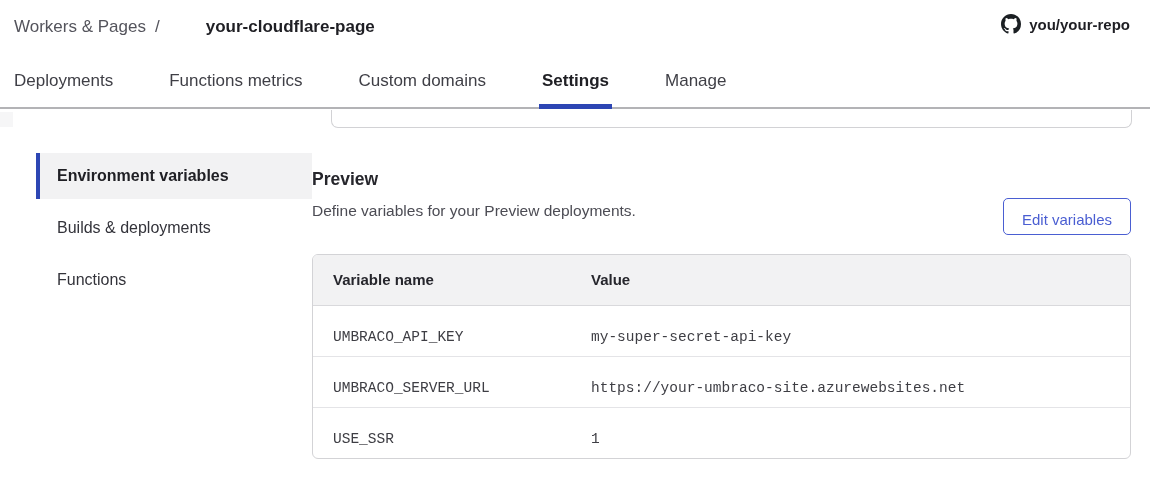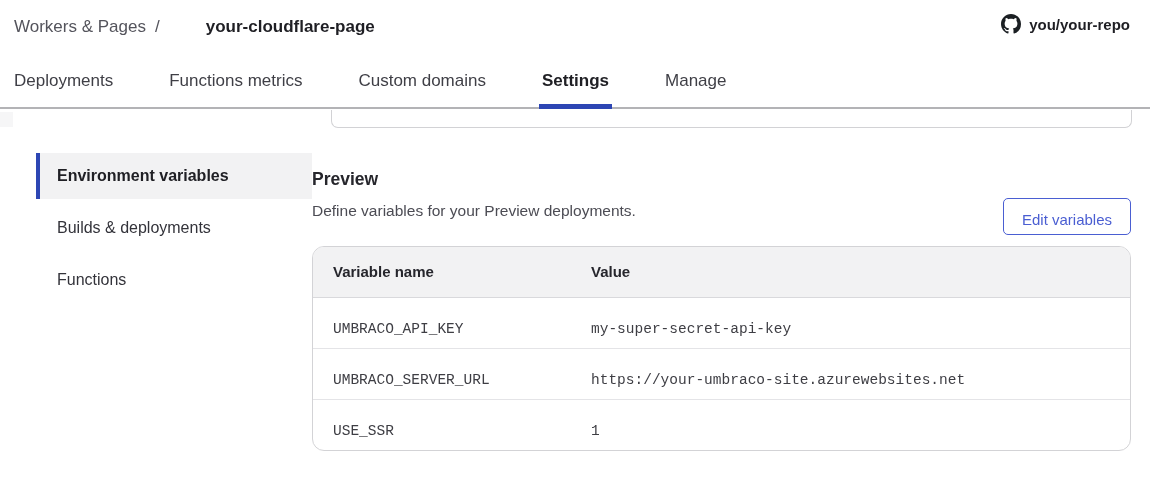--- a/index.html
+++ b/index.html
@@ -118,23 +118,23 @@
     border: 1px solid var(--btn-blue);
     border-radius: 5px;
     color: var(--btn-blue);
     font-family: "Liberation Sans", sans-serif;
     font-size: 15px;
     cursor: pointer;
   }
 
   
   .tbl-wrap {
-    margin-top: 26px;
+    margin-top: 34px;
     border: 1px solid #d3d3d6;
-    border-radius: 12px;
+    border-radius: 6px;
     overflow: hidden;
     background: #fff;
   }
   table { width: 100%; border-collapse: collapse; }
   thead th {
     background: #f2f2f3;
     text-align: left;
     font-size: 15px;
     font-weight: 700;
     color: #26262c;

